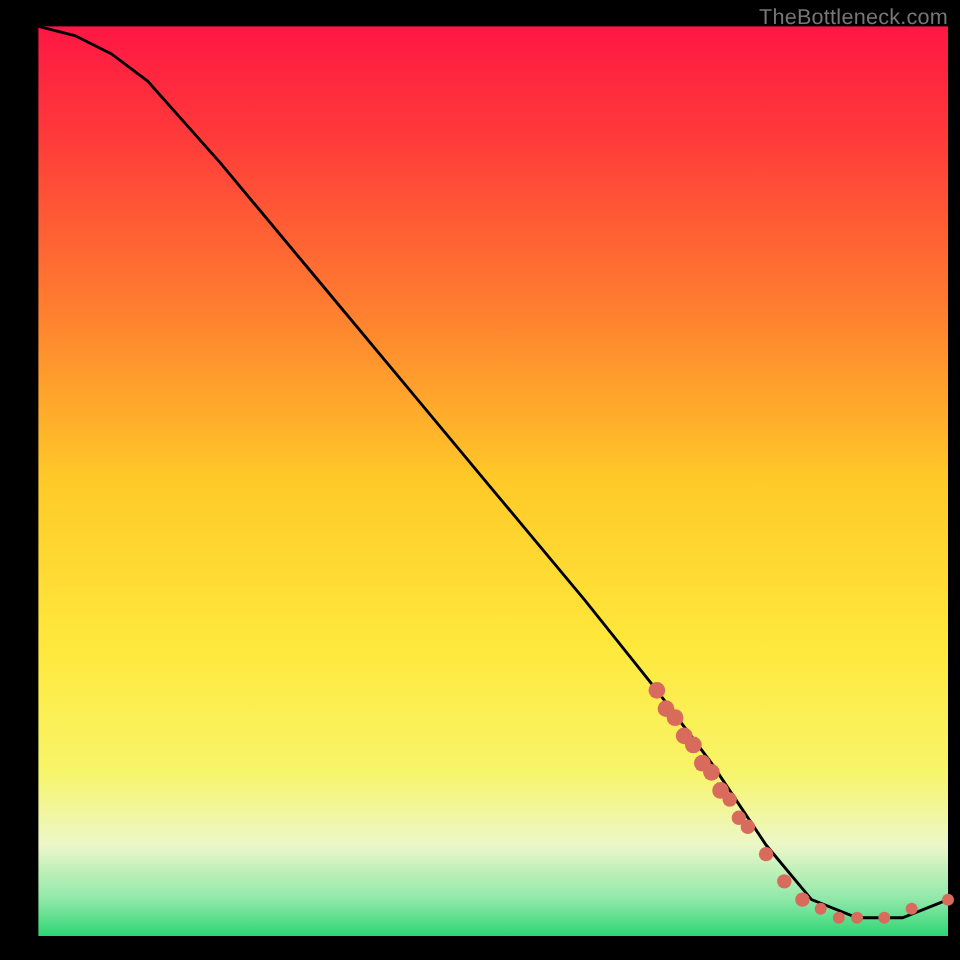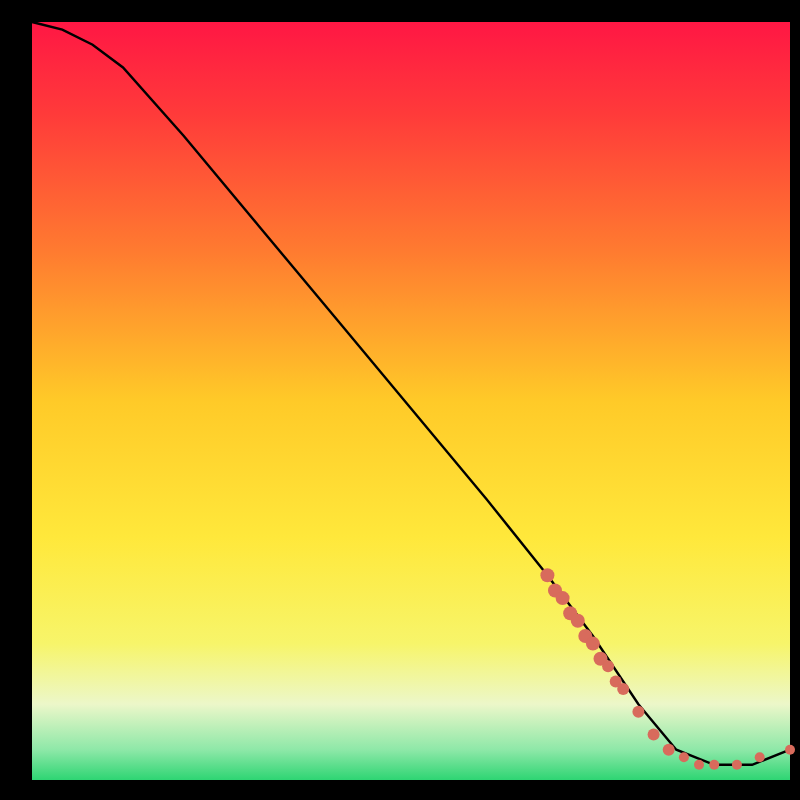--- a/index.html
+++ b/index.html
@@ -29,20 +29,21 @@
   svg.chart {
     position: absolute;
     top: 0;
     left: 0;
   }
 </style>
 </head>
 <body>
 
 <div class="wrap">
+  <div class="attribution">TheBottleneck.com</div>
 
   <svg class="chart" width="800" height="800" viewBox="0 0 800 800">
     <defs>
       <linearGradient id="bgGrad" x1="0" y1="0" x2="0" y2="1">
           <stop offset="0%" stop-color="#ff1744"></stop>
           <stop offset="12%" stop-color="#ff3a3a"></stop>
           <stop offset="30%" stop-color="#ff7a30"></stop>
           <stop offset="50%" stop-color="#ffca28"></stop>
           <stop offset="68%" stop-color="#ffe83b"></stop>
           <stop offset="82%" stop-color="#f7f56a"></stop>

